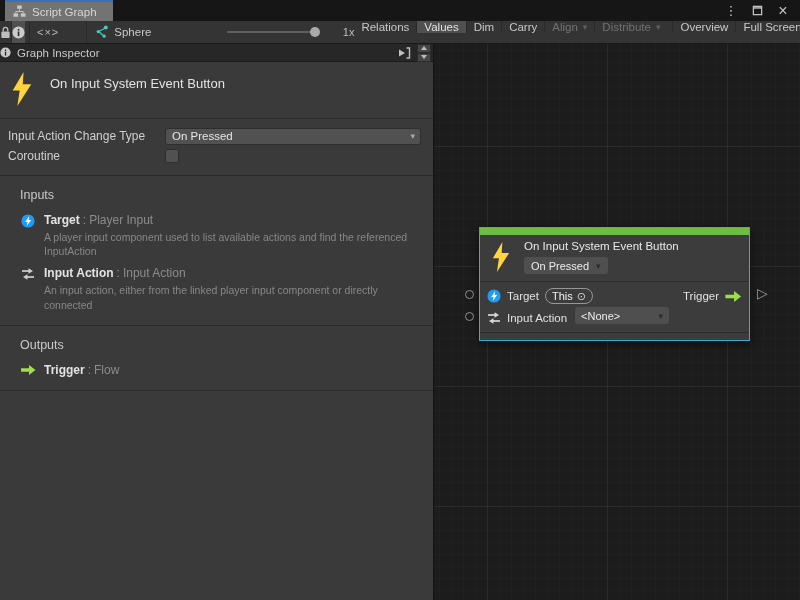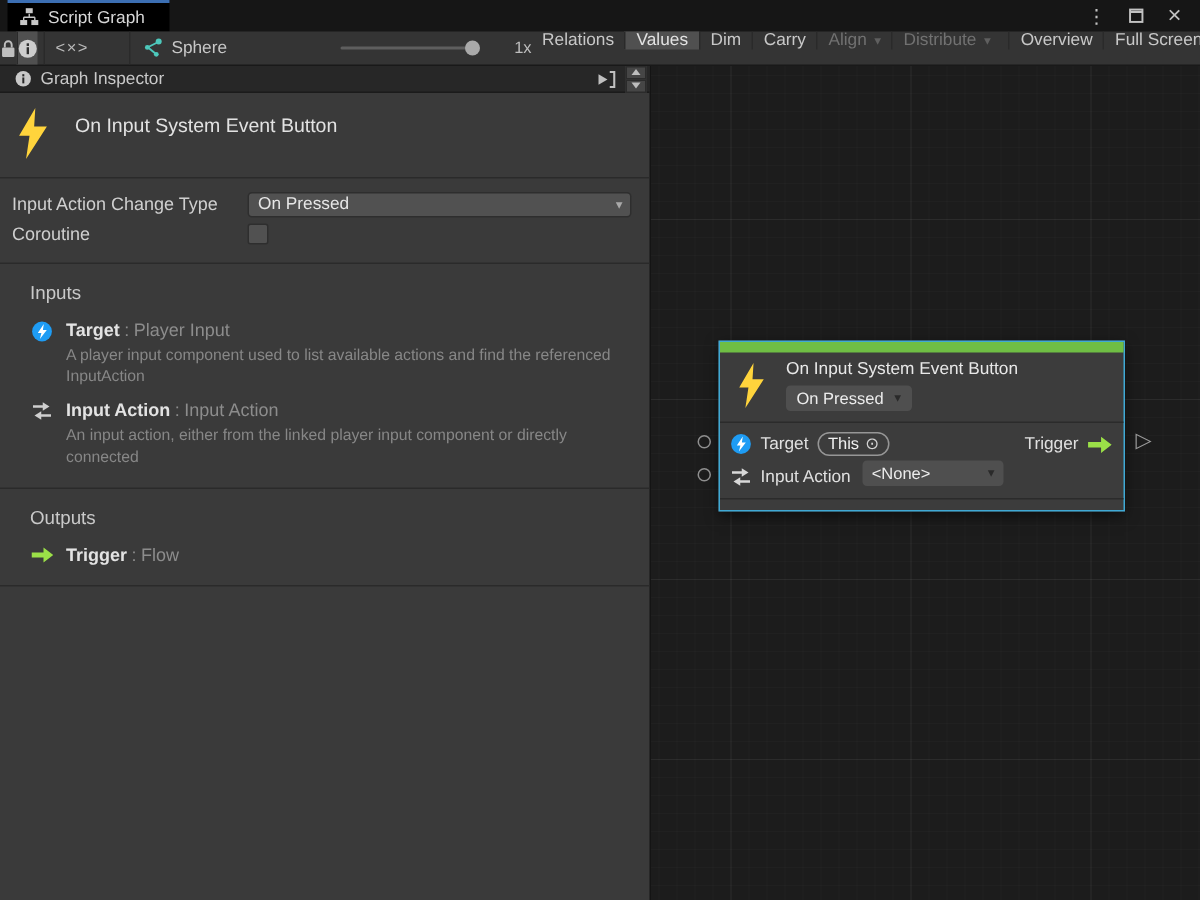--- a/index.html
+++ b/index.html
@@ -4,21 +4,21 @@
 <style>
   * { margin:0; padding:0; box-sizing:border-box; }
   html,body { width:800px; height:600px; overflow:hidden; }
   body { font-family:"Liberation Sans","DejaVu Sans",sans-serif; background:#191919; color:#c8c8c8;
          -webkit-font-smoothing:antialiased; }
   .window { width:800px; height:600px; display:flex; flex-direction:column; background:#191919; }
 
   
   .tabbar { height:21px; background:#161616; display:flex; align-items:stretch; flex:0 0 auto; }
   .tab { margin-left:5px; display:flex; align-items:center; gap:6px; padding:0 16px 0 8px;
-         background:#000000; border-top:2px solid #3C6FB3; font-size:11.5px; color:#d6d6d6; }
+         background:#737373; border-top:2px solid #3C6FB3; font-size:11.5px; color:#d6d6d6; }
   .win-controls { margin-left:auto; display:flex; align-items:center; gap:12px; padding-right:10px; color:#c2c2c2; }
   .win-controls .wc { display:flex; align-items:center; justify-content:center; width:14px; height:16px; cursor:default; }
   .kebab { font-size:13px; line-height:1; }
   .closex { font-size:16px; line-height:1; }
 
   
   .toolbar { height:23px; background:#343434; border-bottom:1px solid #191919; display:flex; align-items:stretch;
              flex:0 0 auto; font-size:11.5px; }
   .tbtn { display:flex; align-items:center; justify-content:center; padding:0 7px; border-left:1px solid #2a2a2a;
           color:#c8c8c8; white-space:nowrap; }
@@ -39,21 +39,21 @@
   .zoom-value { margin-left:24px; color:#bdbdbd; font-size:11px; }
   .tb-right { margin-left:auto; display:flex; align-items:flex-start; }
 
   
   .main { flex:1; display:flex; min-height:0; }
 
   
   .inspector { width:434px; flex:0 0 434px; background:#3a3a3a; border-right:1px solid #141414;
                display:flex; flex-direction:column; }
   .insp-header { height:18px; background:#272727; border-bottom:1px solid #1b1b1b; display:flex;
-                 align-items:center; padding:0 2px 0 10px; font-size:11.5px; color:#c9c9c9; flex:0 0 auto;justify-content:flex-end; }
+                 align-items:center; padding:0 2px 0 0; font-size:11.5px; color:#c9c9c9; flex:0 0 auto;justify-content:flex-end; }
   .insp-header .htitle { margin-left:6px; }
   .dock-btn { margin-left:auto; display:flex; align-items:center; padding:0 3px; }
   .spinner { display:flex; flex-direction:column; margin-left:3px; }
   .spin-btn { width:14px; height:9px; background:#464646; border:1px solid #2b2b2b; display:flex;
               align-items:center; justify-content:center; }
   .tri-up { width:0; height:0; border-left:3px solid transparent; border-right:3px solid transparent;
             border-bottom:4px solid #bdbdbd; }
   .tri-down { width:0; height:0; border-left:3px solid transparent; border-right:3px solid transparent;
               border-top:4px solid #bdbdbd; }
   .insp-title-row { display:flex; align-items:flex-start; padding:10px 10px 12px 10px; min-height:50px; }

